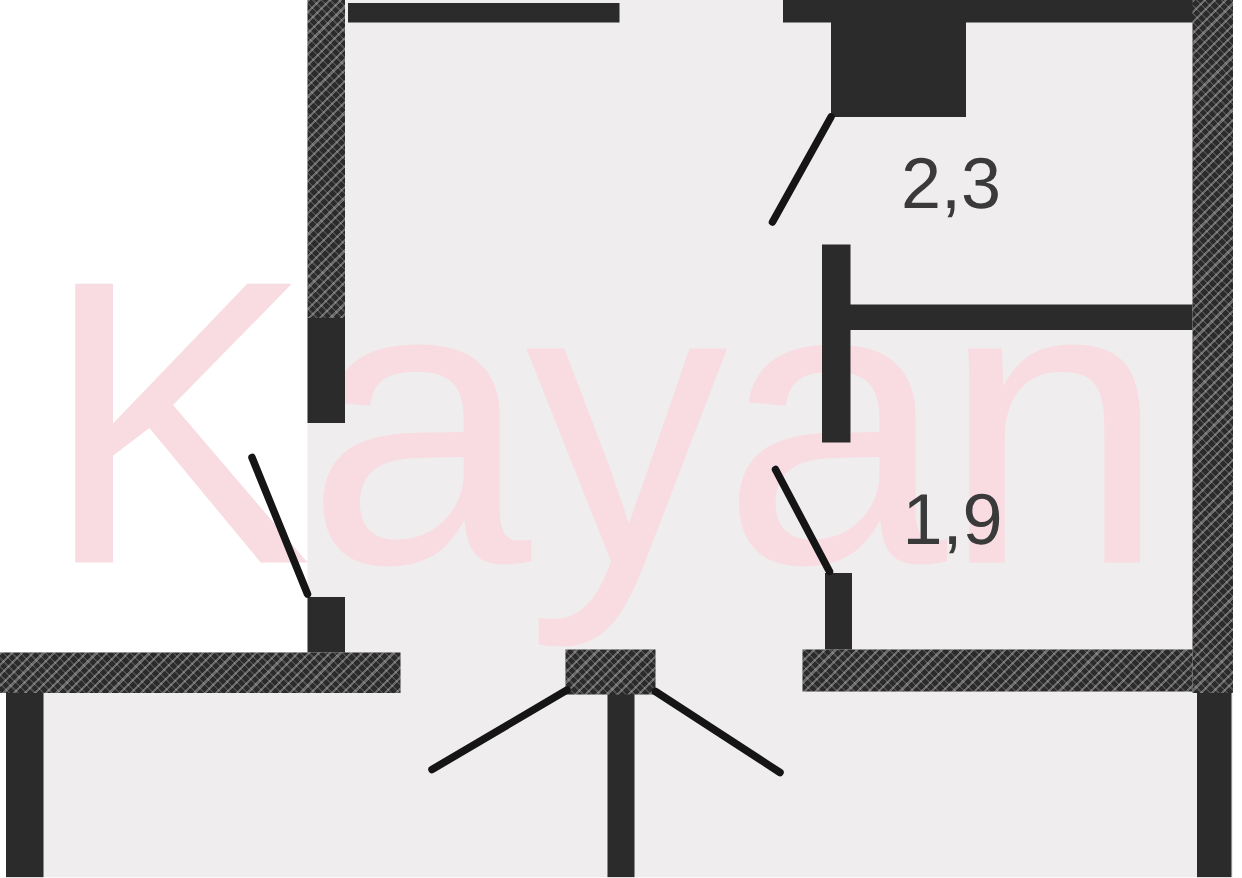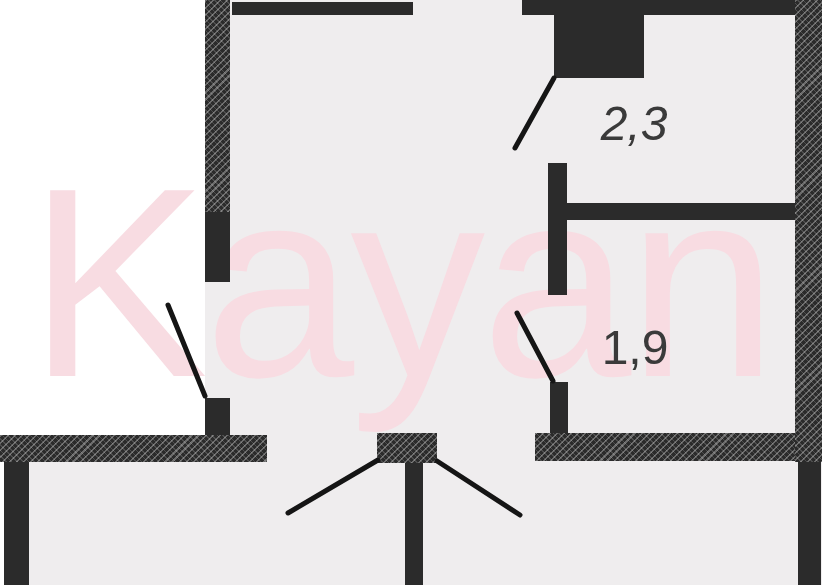--- a/index.html
+++ b/index.html
@@ -71,16 +71,16 @@
   <div class="wall hatch" style="left:535px;top:433px;width:260px;height:28px;"></div>
 
   <svg class="doors" width="828" height="585" viewBox="0 0 828 585">
     <line x1="554" y1="78" x2="515" y2="148"></line>
     <line x1="205" y1="396" x2="168" y2="305"></line>
     <line x1="378" y1="460" x2="288" y2="513"></line>
     <line x1="437" y1="461" x2="520" y2="515"></line>
     <line x1="553" y1="381" x2="517" y2="313"></line>
   </svg>
 
-  <div class="room-label" style="left:634px;top:123px;font-style:italic;">2,3</div>
+  <div class="room-label" style="left:634px;top:123px;">2,3</div>
   <div class="room-label" style="left:635px;top:347px;">1,9</div>
 
 </div>
 
 </body></html>

